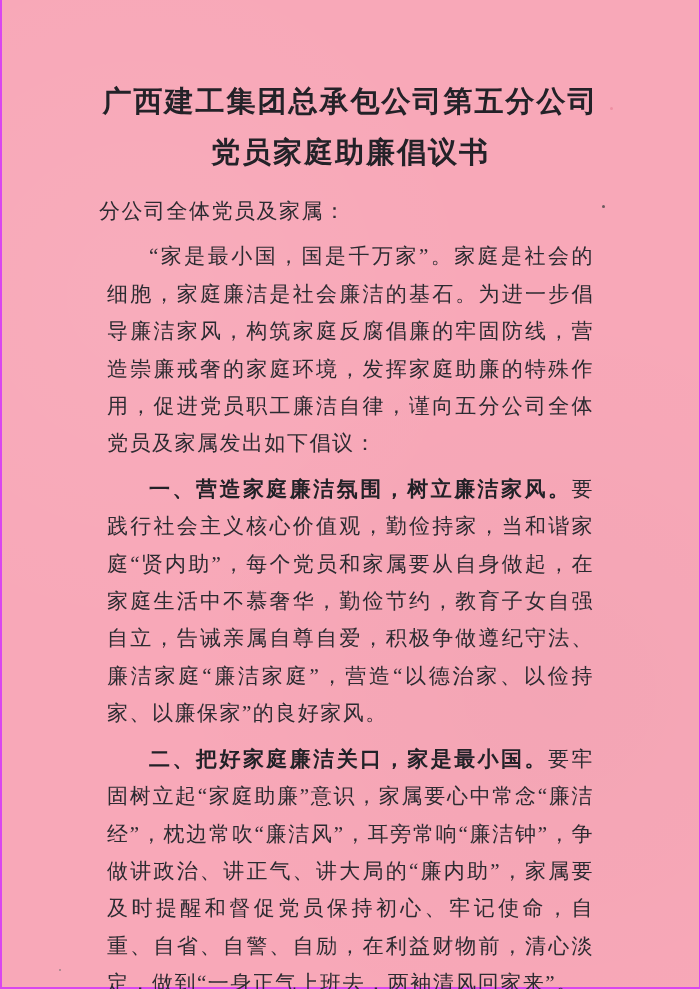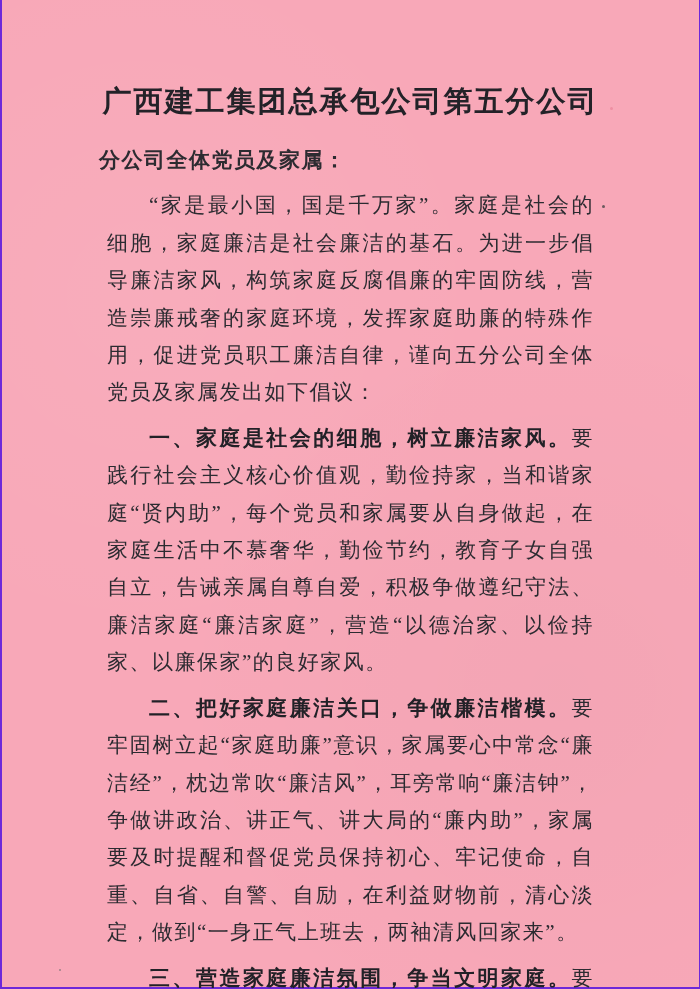--- a/index.html
+++ b/index.html
@@ -6,21 +6,21 @@
     margin: 0;
     padding: 0;
     background: #ffffff;
     font-family: "Liberation Serif", "DejaVu Serif", serif;
   }
   .scan-page {
     position: relative;
     width: 700px;
     height: 989px;
     overflow: hidden;
-    background: #6d28d9;
+    background: #d946ef;
   }
   
   .sheet {
     position: absolute;
     top: 0;
     left: 2px;
     right: 1px;
     bottom: 2px;
     background: #f8a8b8;
     background-image:
@@ -42,21 +42,20 @@
   }
   .doc-body {
     margin-top: 15px;
     font-size: 21px;
     line-height: 37.4px;
     letter-spacing: 1.5px;
     text-align: justify;
   }
   .salutation {
     margin: 0;
-    font-weight: bold;
   }
   .para {
     margin: 8px;
     text-indent: 2em;
   }
   .para .lead {
     font-weight: 700;
     color: #222127;
   }
   
@@ -70,35 +69,36 @@
 </style>
 </head>
 <body>
 
 <div class="scan-page">
   <div class="sheet">
     <div class="content">
 
       <div class="doc-title">
         <div>广西建工集团总承包公司第五分公司</div>
+        <div>党员家庭助廉倡议书</div>
       </div>
 
       <div class="doc-body">
         <p class="salutation">分公司全体党员及家属：</p>
 
         <p class="para">
           <span class="lead"></span><span>“家是最小国，国是千万家”。家庭是社会的细胞，家庭廉洁是社会廉洁的基石。为进一步倡导廉洁家风，构筑家庭反腐倡廉的牢固防线，营造崇廉戒奢的家庭环境，发挥家庭助廉的特殊作用，促进党员职工廉洁自律，谨向五分公司全体党员及家属发出如下倡议：</span>
         </p>
 
         <p class="para">
-          <span class="lead">一、家庭是社会的细胞，树立廉洁家风。</span><span>要践行社会主义核心价值观，勤俭持家，当和谐家庭“贤内助”，每个党员和家属要从自身做起，在家庭生活中不慕奢华，勤俭节约，教育子女自强自立，告诫亲属自尊自爱，积极争做遵纪守法、廉洁家庭“廉洁家庭”，营造“以德治家、以俭持家、以廉保家”的良好家风。</span>
+          <span class="lead">一、营造家庭廉洁氛围，树立廉洁家风。</span><span>要践行社会主义核心价值观，勤俭持家，当和谐家庭“贤内助”，每个党员和家属要从自身做起，在家庭生活中不慕奢华，勤俭节约，教育子女自强自立，告诫亲属自尊自爱，积极争做遵纪守法、廉洁家庭“廉洁家庭”，营造“以德治家、以俭持家、以廉保家”的良好家风。</span>
         </p>
 
         <p class="para">
-          <span class="lead">二、把好家庭廉洁关口，争做廉洁楷模。</span><span>要牢固树立起“家庭助廉”意识，家属要心中常念“廉洁经”，枕边常吹“廉洁风”，耳旁常响“廉洁钟”，争做讲政治、讲正气、讲大局的“廉内助”，家属要及时提醒和督促党员保持初心、牢记使命，自重、自省、自警、自励，在利益财物前，清心淡定，做到“一身正气上班去，两袖清风回家来”。</span>
+          <span class="lead">二、把好家庭廉洁关口，家是最小国。</span><span>要牢固树立起“家庭助廉”意识，家属要心中常念“廉洁经”，枕边常吹“廉洁风”，耳旁常响“廉洁钟”，争做讲政治、讲正气、讲大局的“廉内助”，家属要及时提醒和督促党员保持初心、牢记使命，自重、自省、自警、自励，在利益财物前，清心淡定，做到“一身正气上班去，两袖清风回家来”。</span>
         </p>
 
         <p class="para">
           <span class="lead">三、营造家庭廉洁氛围，争当文明家庭。</span><span>要自觉遵守社</span>
         </p>
       </div>
 
     </div>
 
     <div class="speck speck-1"></div>

